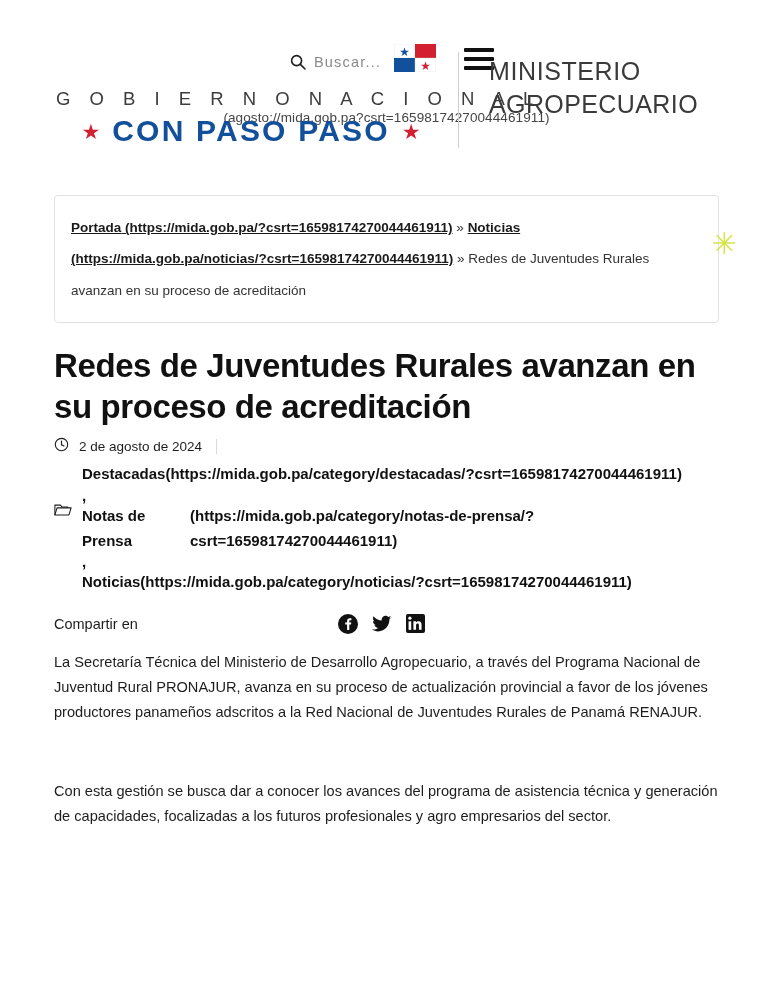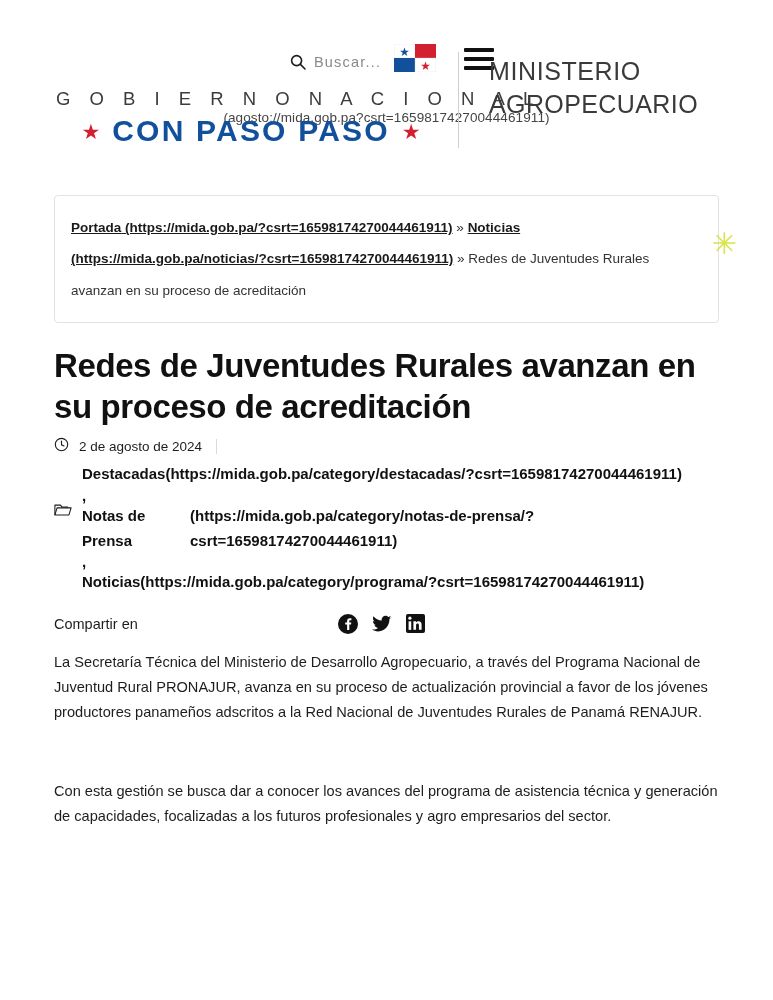--- a/index.html
+++ b/index.html
@@ -329,21 +329,21 @@
       <div class="cat-line">
         <span class="cat-name">Destacadas</span><span class="cat-url">(https://mida.gob.pa/category/destacadas/?csrt=16598174270044461911)</span>
       </div>
       <span class="comma">,</span>
       <div class="cat-line cat-row-two">
         <span class="cat-name cat-name-col">Notas de Prensa</span>
         <span class="cat-url cat-url-col">(https://mida.gob.pa/category/notas-de-prensa/?csrt=16598174270044461911)</span>
       </div>
       <span class="comma">,</span>
       <div class="cat-line">
-        <span class="cat-name">Noticias</span><span class="cat-url">(https://mida.gob.pa/category/programa/?csrt=16598174270044461911)</span>
+        <span class="cat-name">Noticias</span><span class="cat-url">(https://mida.gob.pa/category/noticias/?csrt=16598174270044461911)</span>
       </div>
     </div>
   </div>
 
   <div class="share-row">
     <span class="share-label">Compartir en</span>
     <div class="share-icons">
       <span>
         <svg width="20" height="20" viewBox="0 0 20 20">
           <circle cx="10" cy="10" r="10" fill="#111111"></circle>

